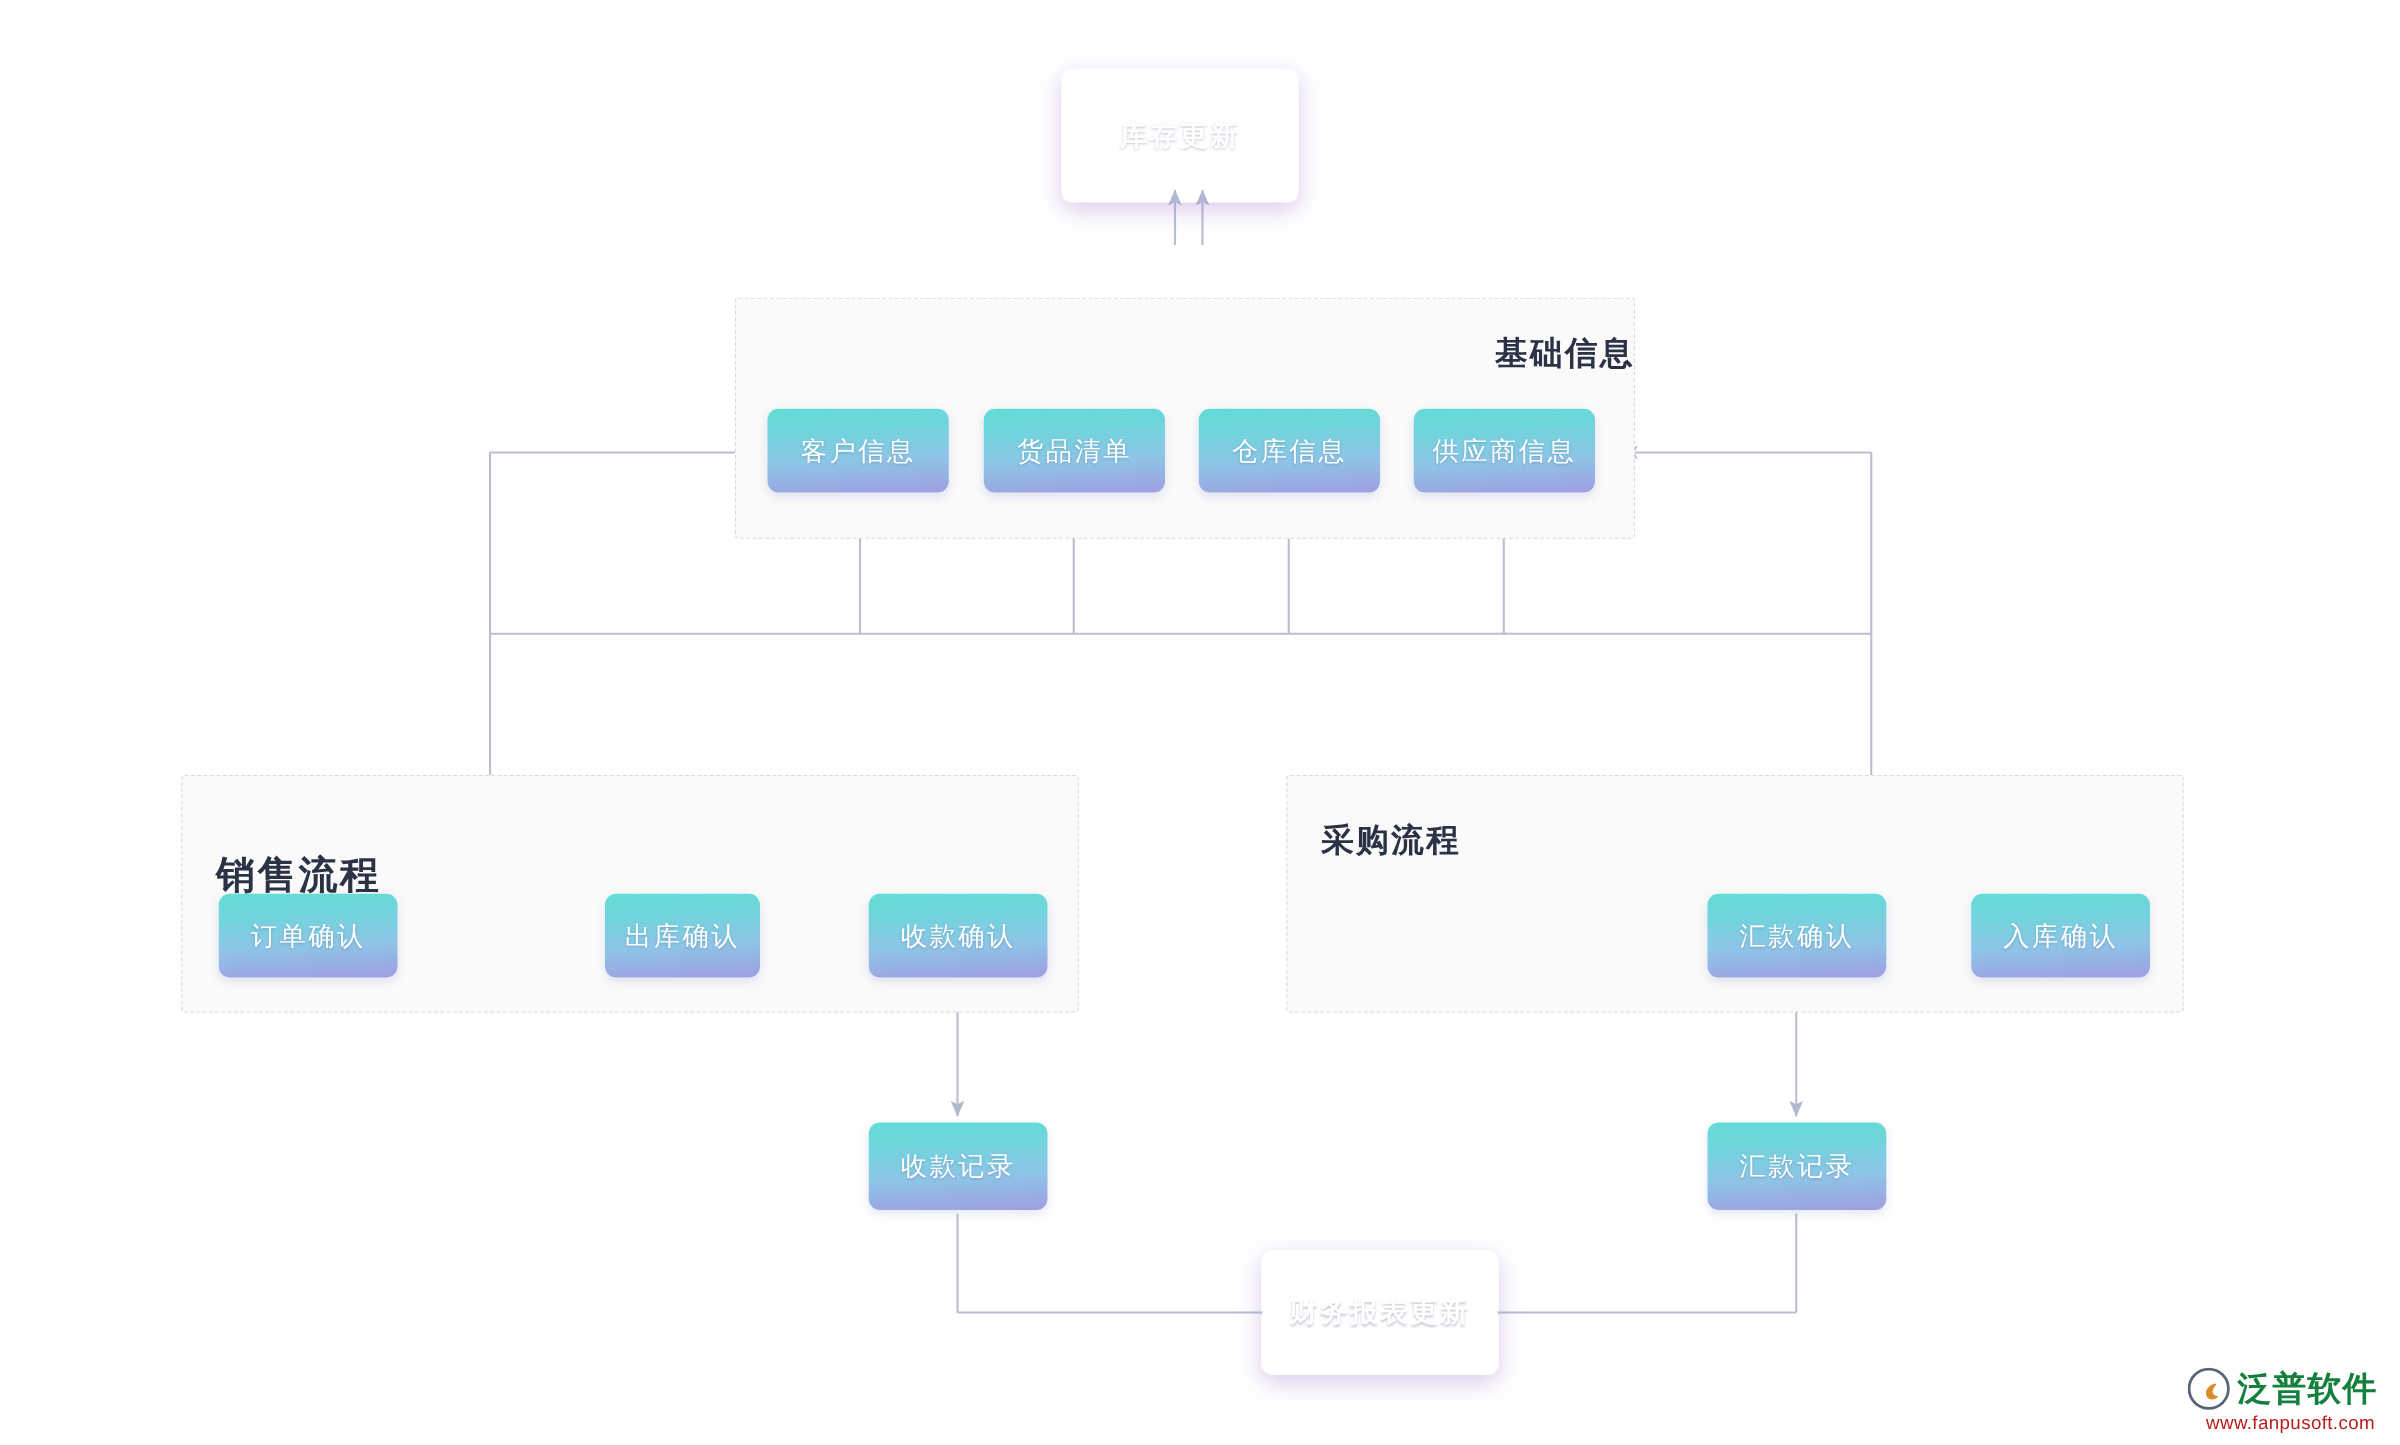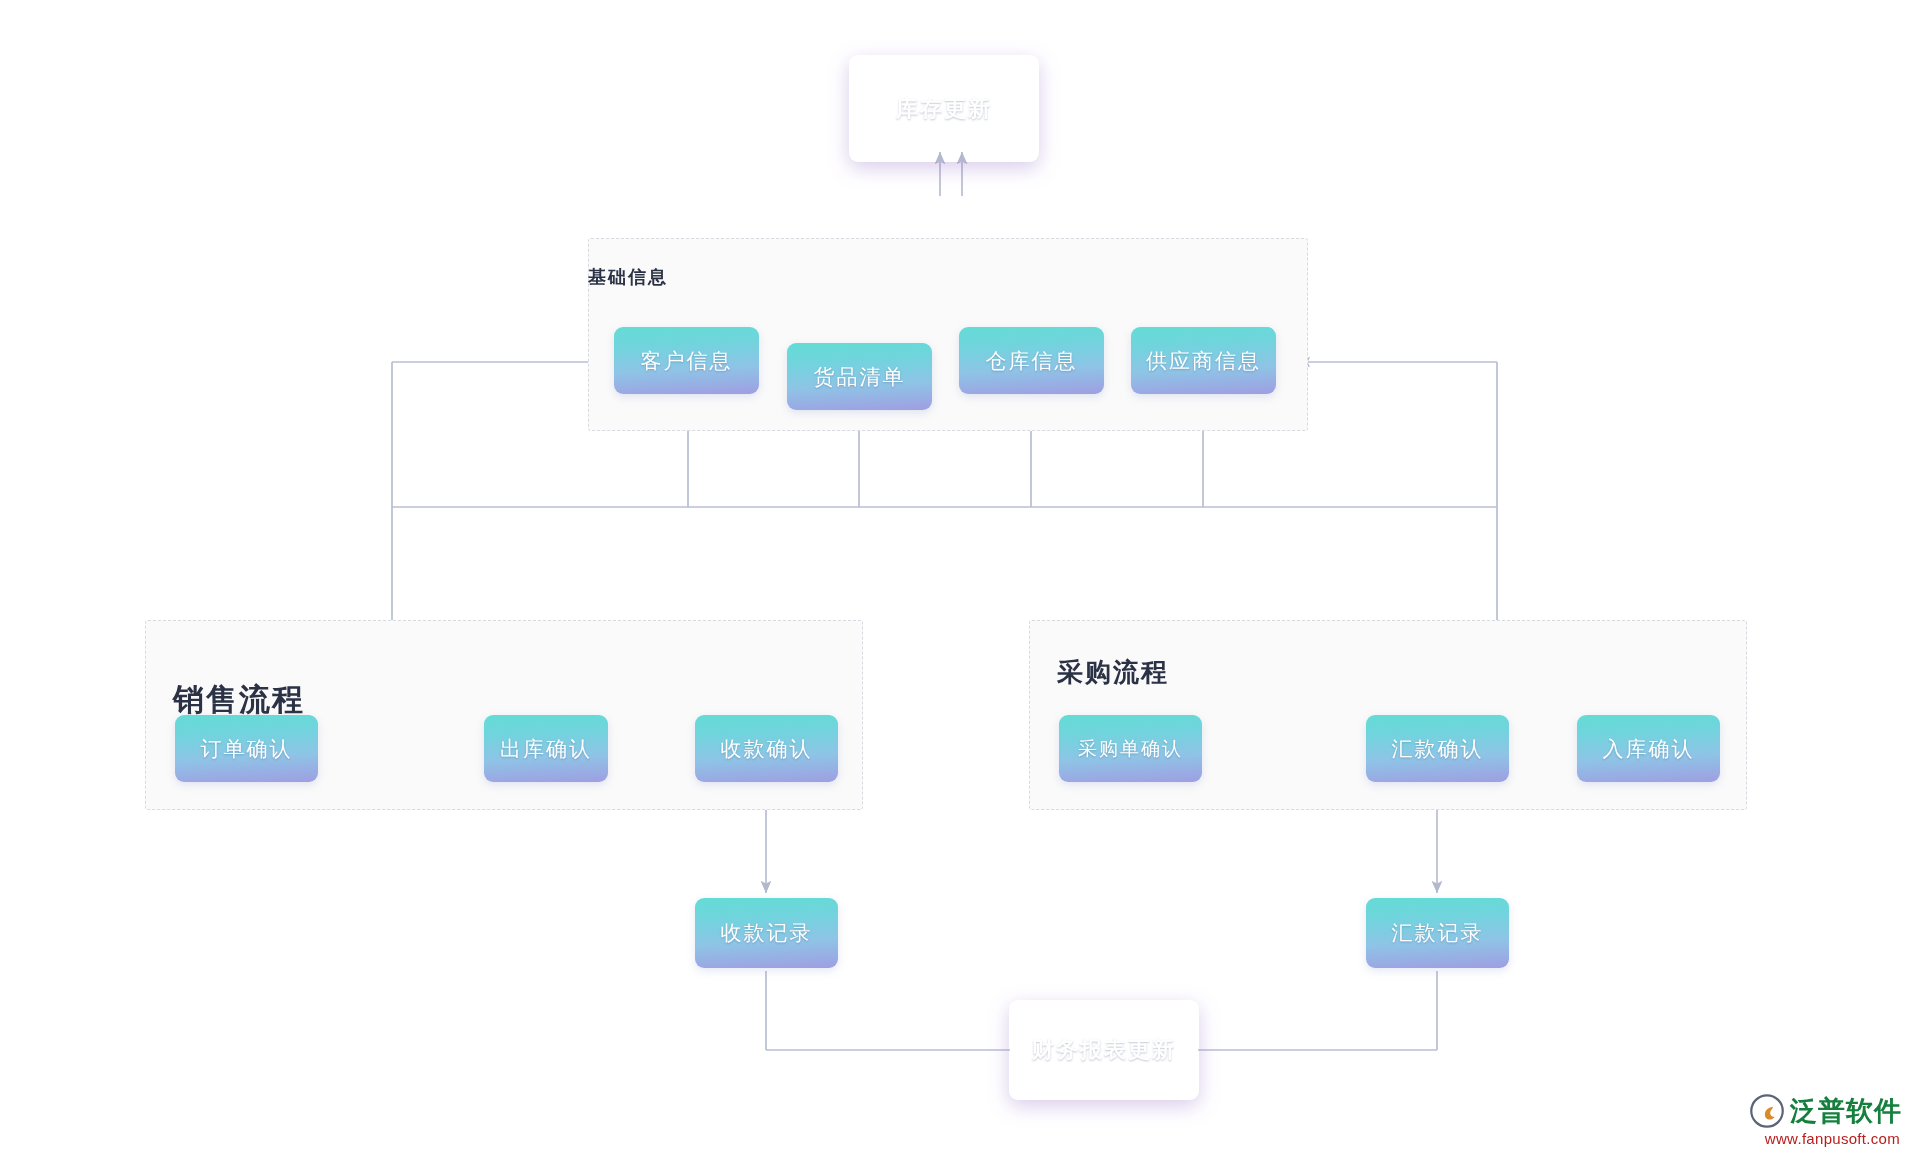--- a/index.html
+++ b/index.html
@@ -156,26 +156,26 @@
       <line x1="630" y1="749" x2="690" y2="749" marker-end="url(#ah2)"></line>
       <line x1="1513" y1="749" x2="1573" y2="749" marker-end="url(#ah2)"></line>
     </g>
   </svg>
 
   <div class="node magenta" style="left:849px; top:55px; width:190px; height:107px;">
     <span>库存更新</span>
   </div>
 
   <div class="group" style="left:588px; top:238px; width:720px; height:193px;"></div>
-  <div class="group-title" style="left:588px; top:265px; width:720px; text-align:left; font-size:18px;">基础信息</div>
+  <div class="group-title" style="left:588px; top:265px; width:720px; text-align:right; font-size:26px;">基础信息</div>
 
   <div class="node teal" style="left:614px; top:327px; width:145px; height:67px;">
     <span>客户信息</span>
   </div>
-  <div class="node teal" style="left:787px; top:343px; width:145px; height:67px;">
+  <div class="node teal" style="left:787px; top:327px; width:145px; height:67px;">
     <span>货品清单</span>
   </div>
   <div class="node teal" style="left:959px; top:327px; width:145px; height:67px;">
     <span>仓库信息</span>
   </div>
   <div class="node teal" style="left:1131px; top:327px; width:145px; height:67px;">
     <span>供应商信息</span>
   </div>
 
   <div class="group" style="left:145px; top:620px; width:718px; height:190px;"></div>
@@ -187,23 +187,20 @@
   <div class="node teal" style="left:484px; top:715px; width:124px; height:67px;">
     <span>出库确认</span>
   </div>
   <div class="node teal" style="left:695px; top:715px; width:143px; height:67px;">
     <span>收款确认</span>
   </div>
 
   <div class="group" style="left:1029px; top:620px; width:718px; height:190px;"></div>
   <div class="group-title" style="left:1057px; top:655px; font-size:26px;">采购流程</div>
 
-  <div class="node teal" style="left:1059px; top:715px; width:143px; height:67px;">
-    <span style="font-size:19px;">采购单确认</span>
-  </div>
   <div class="node teal" style="left:1577px; top:715px; width:143px; height:67px;">
     <span>入库确认</span>
   </div>
   <div class="node teal" style="left:1366px; top:715px; width:143px; height:67px;">
     <span>汇款确认</span>
   </div>
 
   <div class="node teal" style="left:695px; top:898px; width:143px; height:70px;">
     <span>收款记录</span>
   </div>

